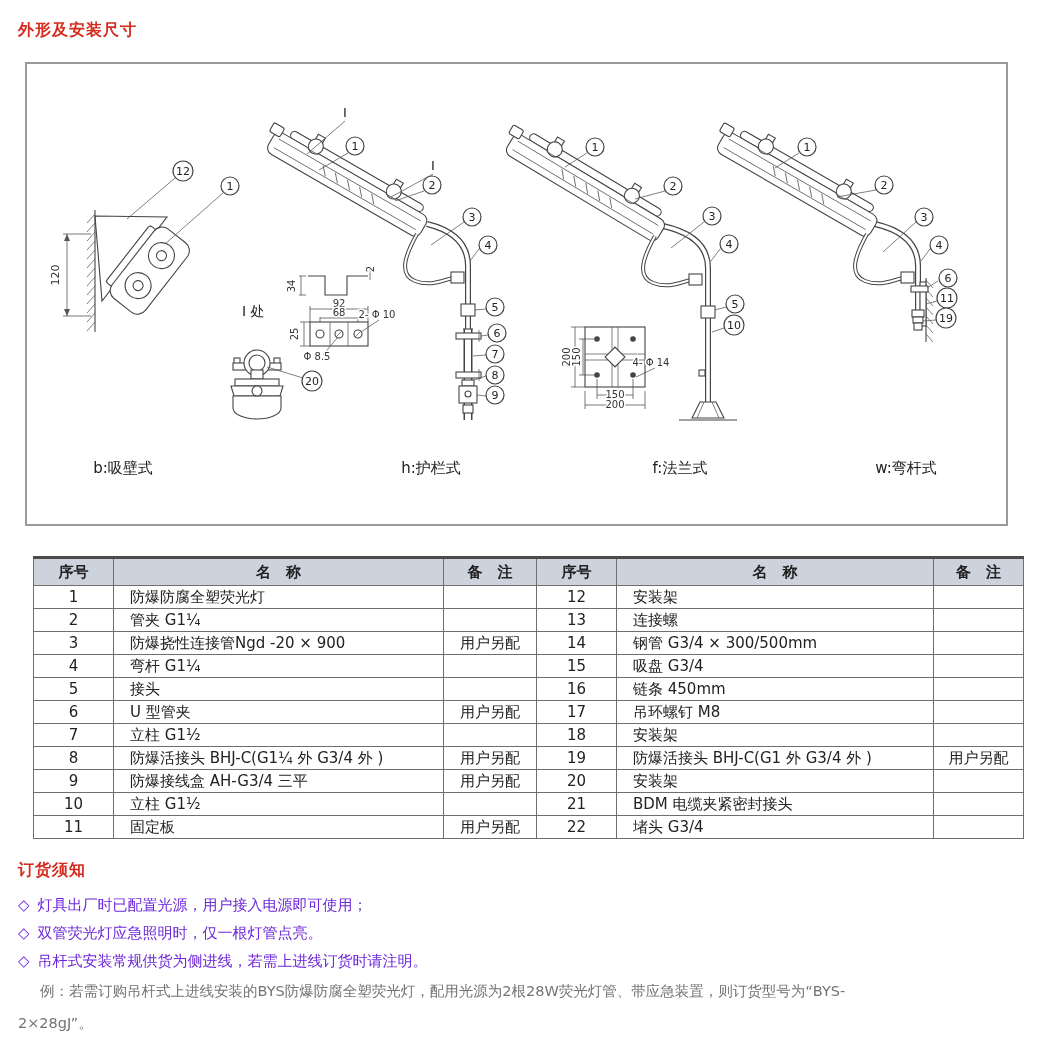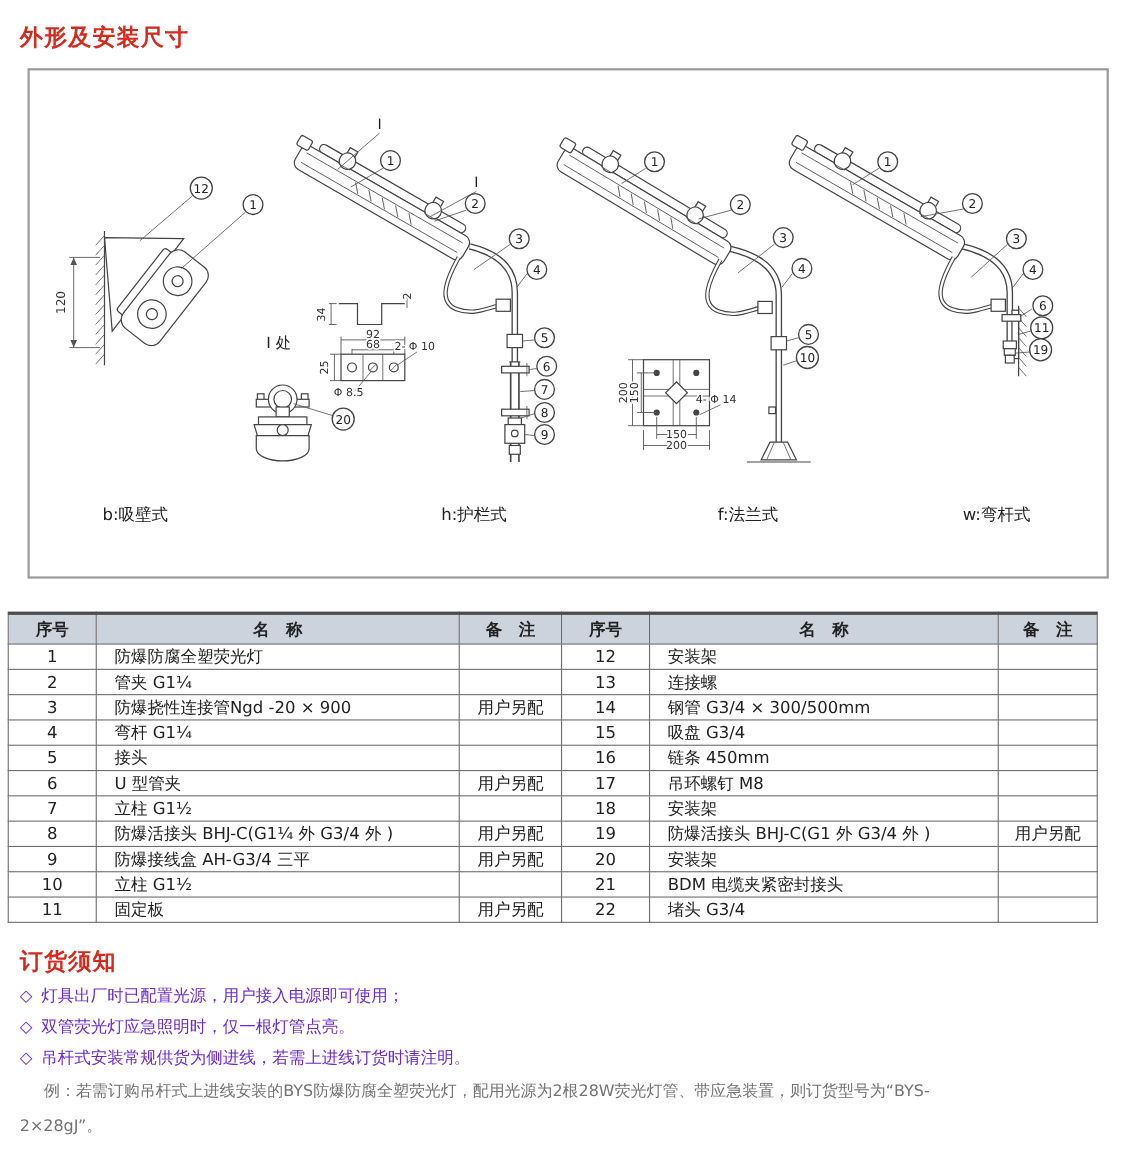--- a/index.html
+++ b/index.html
@@ -1,22 +1,22 @@
 <!DOCTYPE html>
 <html><head>
 <meta charset="utf-8">
 <style>
   html,body{margin:0;padding:0;background:#ffffff;}
   body{width:1040px;height:1061px;position:relative;overflow:hidden;
        font-family:"DejaVu Sans","Liberation Sans",sans-serif;color:#222;}
   .abs{position:absolute;}
-  .sec-title{font-size:21px;font-weight:bold;color:#d42b1e;letter-spacing:1px;text-align:center;}
+  .sec-title{font-size:16px;font-weight:bold;color:#d42b1e;letter-spacing:1px;text-align:center;}
   .fig-panel{left:25px;top:62px;width:979px;height:460px;border:2px solid #9a9a9a;background:#fff;}
   
-  .parts{left:7px;top:556px;width:990px;border-collapse:collapse;table-layout:fixed;
+  .parts{left:33px;top:556px;width:990px;border-collapse:collapse;table-layout:fixed;
          border-top:3px solid #4c4c4c;font-size:15px;}
   .parts th,.parts td{border:1px solid #6e6e6e;height:22px;padding:0 4px;
          overflow:hidden;white-space:nowrap;font-weight:normal;}
   .parts th{background:#ccd3dd;font-weight:bold;height:26px;text-align:center;}
   .parts td.c{text-align:center;}
   .parts td.name{text-align:left;padding-left:16px;}
   
   .note-line{font-size:15px;color:#6d28d9;}
   .note-line .bullet{margin-right:8px;}
   .example{font-size:14.5px;color:#737373;}

